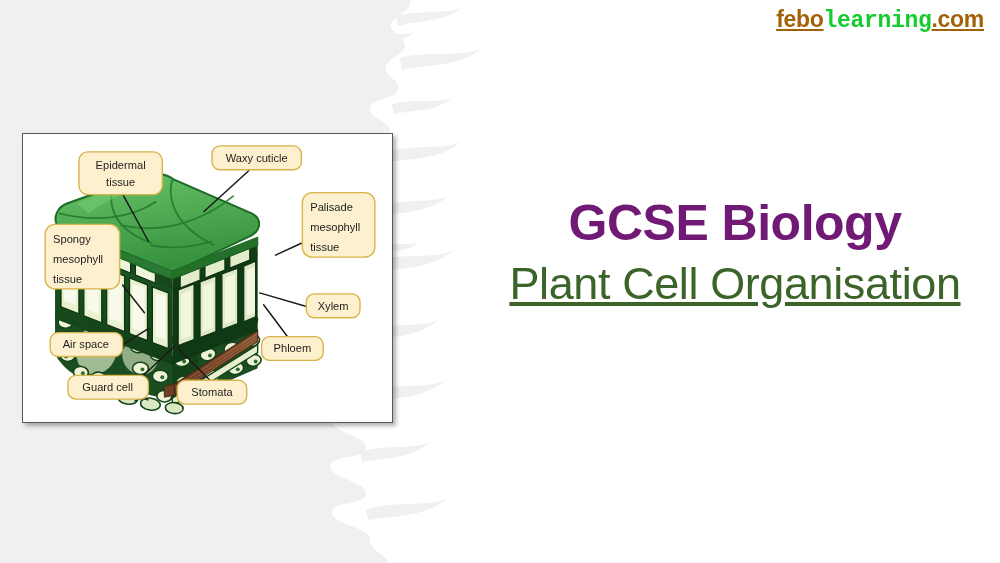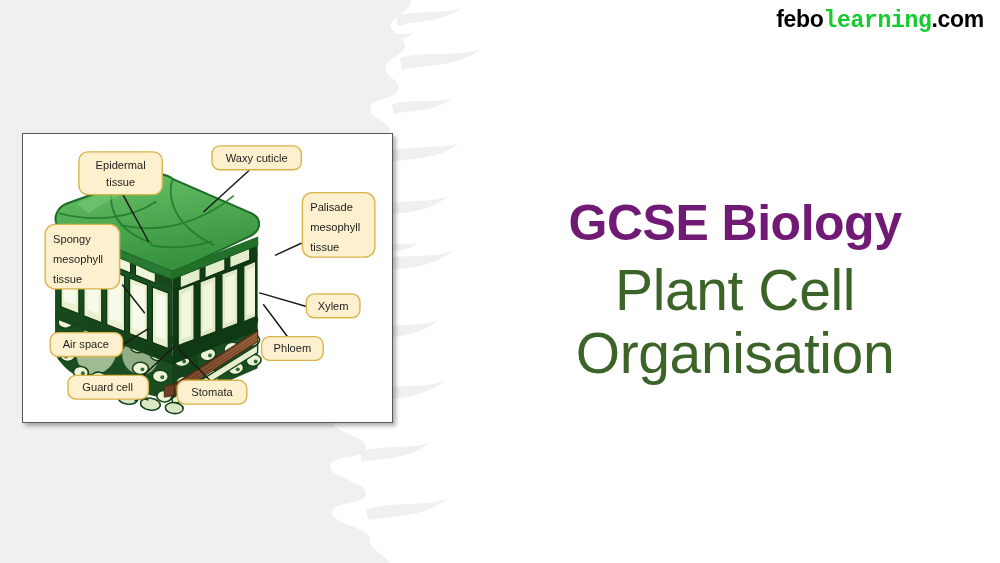--- a/index.html
+++ b/index.html
@@ -27,46 +27,47 @@
   
   #logo {
     position: absolute;
     right: 16px; top: 6px;
     font-size: 23px;
     font-weight: 700;
     letter-spacing: -0.3px;
     white-space: nowrap;
     font-family: "Liberation Sans", sans-serif;
   }
-  #logo .seg-dark { color: #000000; }
+  #logo .seg-dark { color: #a16207; text-decoration: underline; }
   #logo .seg-green { color: #14cc2e; font-family: Liberation Mono, monospace; }
 
   
   #title-block {
     position: absolute;
     left: 470px; top: 196px;
     width: 530px;
     text-align: center;
   }
   #main-title {
     font-size: 50px;
     font-weight: 700;
     color: #701a75;
     letter-spacing: -0.5px;
     line-height: 1.1;
     font-family: "Liberation Sans", sans-serif;
   }
   #sub-title {
     margin-top: 8px;
-    font-size: 57px;
+    font-size: 45px;
     font-weight: 400;
     color: #3c6429;
     letter-spacing: -0.4px;
     line-height: 1.1;
     font-family: "Liberation Sans", sans-serif;
+    text-decoration: underline;
   }
 
   
   #diagram-frame {
     position: absolute;
     left: 22px; top: 133px;
     width: 371px; height: 290px;
     background: #ffffff;
     border: 1.5px solid #59595c;
     box-shadow: 3px 3px 4px rgba(0,0,0,0.30);

